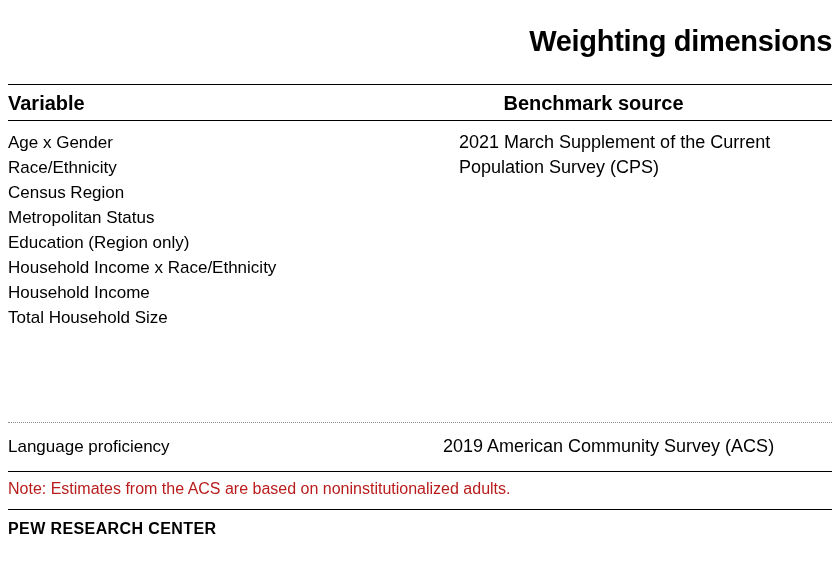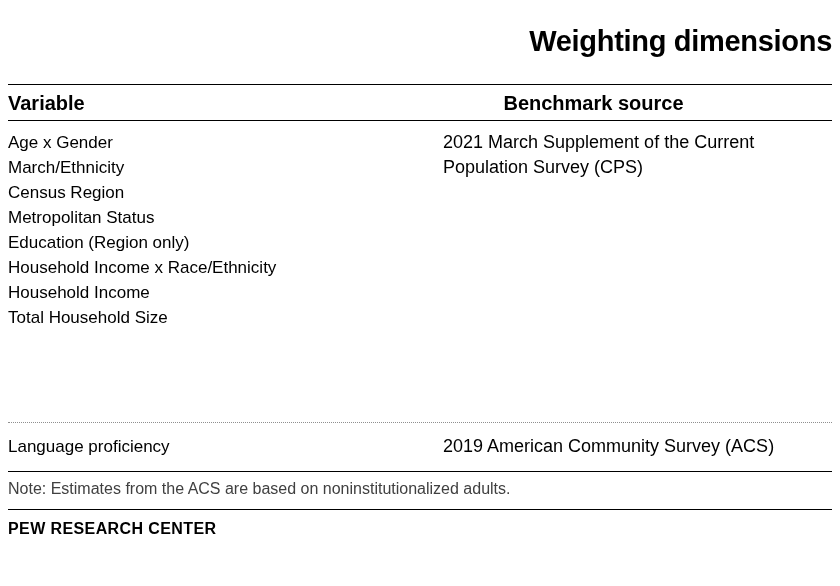--- a/index.html
+++ b/index.html
@@ -55,20 +55,21 @@
     text-align: center;
     padding-right: 88px;
   }
   .rule-header {
     border-top: 1px solid #000000;
   }
   .body-row {
     display: flex;
     align-items: flex-start;
     padding-top: 9px;
+    gap: 16px;
   }
   .var-list {
     width: 435px;
     flex: 0 0 435px;
   }
   .var-item {
     font-size: 17px;
     line-height: 25px;
     white-space: nowrap;
   }
@@ -84,21 +85,21 @@
     border-top: 1px dotted #8f8f8f;
   }
   .row-two {
     display: flex;
     align-items: flex-end;
     padding-top: 11px;
     padding-bottom: 12px;
   }
   .note {
     font-size: 16px;
-    color: #404040;
+    color: #b91c1c;
     line-height: 1.3;
     padding-top: 7px;
     padding-bottom: 9px;
   }
   .rule-note-top {
     border-top: 1px solid #000000;
   }
   .footer {
     font-size: 16px;
     font-weight: bold;
@@ -121,21 +122,21 @@
   <div class="header-row">
     <div class="col-variable header-label">Variable</div>
     <div class="col-benchmark header-label header-benchmark">Benchmark source</div>
   </div>
 
   <div class="rule-header"></div>
 
   <div class="body-row">
     <div class="var-list">
       <div class="var-item">Age x Gender</div>
-      <div class="var-item">March/Ethnicity</div>
+      <div class="var-item">Race/Ethnicity</div>
       <div class="var-item">Census Region</div>
       <div class="var-item">Metropolitan Status</div>
       <div class="var-item">Education (Region only)</div>
       <div class="var-item">Household Income x Race/Ethnicity</div>
       <div class="var-item">Household Income</div>
       <div class="var-item">Total Household Size</div>
     </div>
     <div class="bench-text">2021 March Supplement of the Current Population Survey (CPS)</div>
   </div>
 

